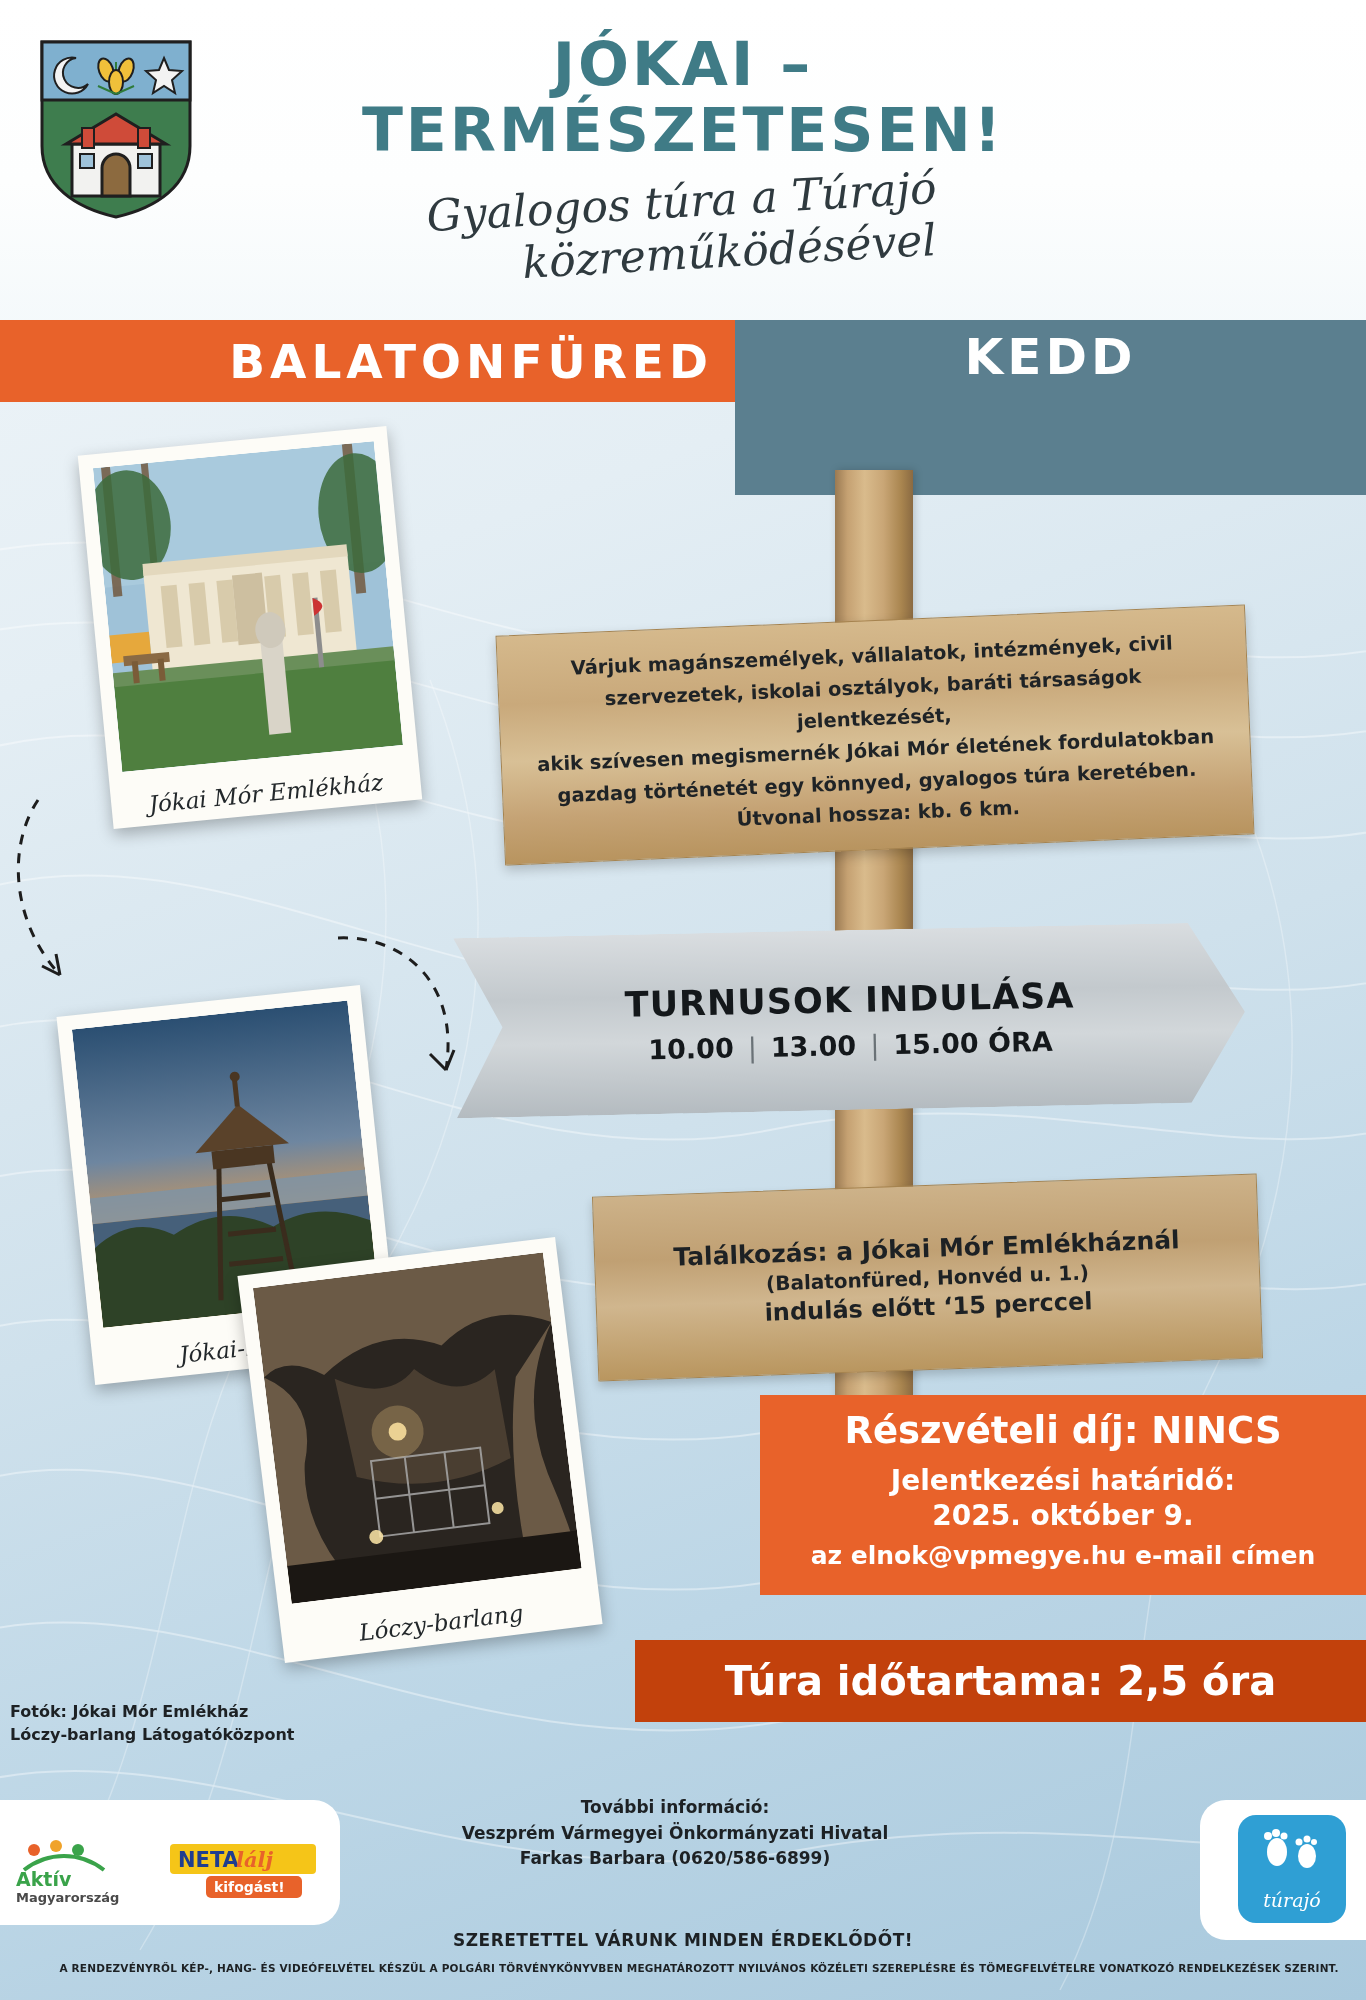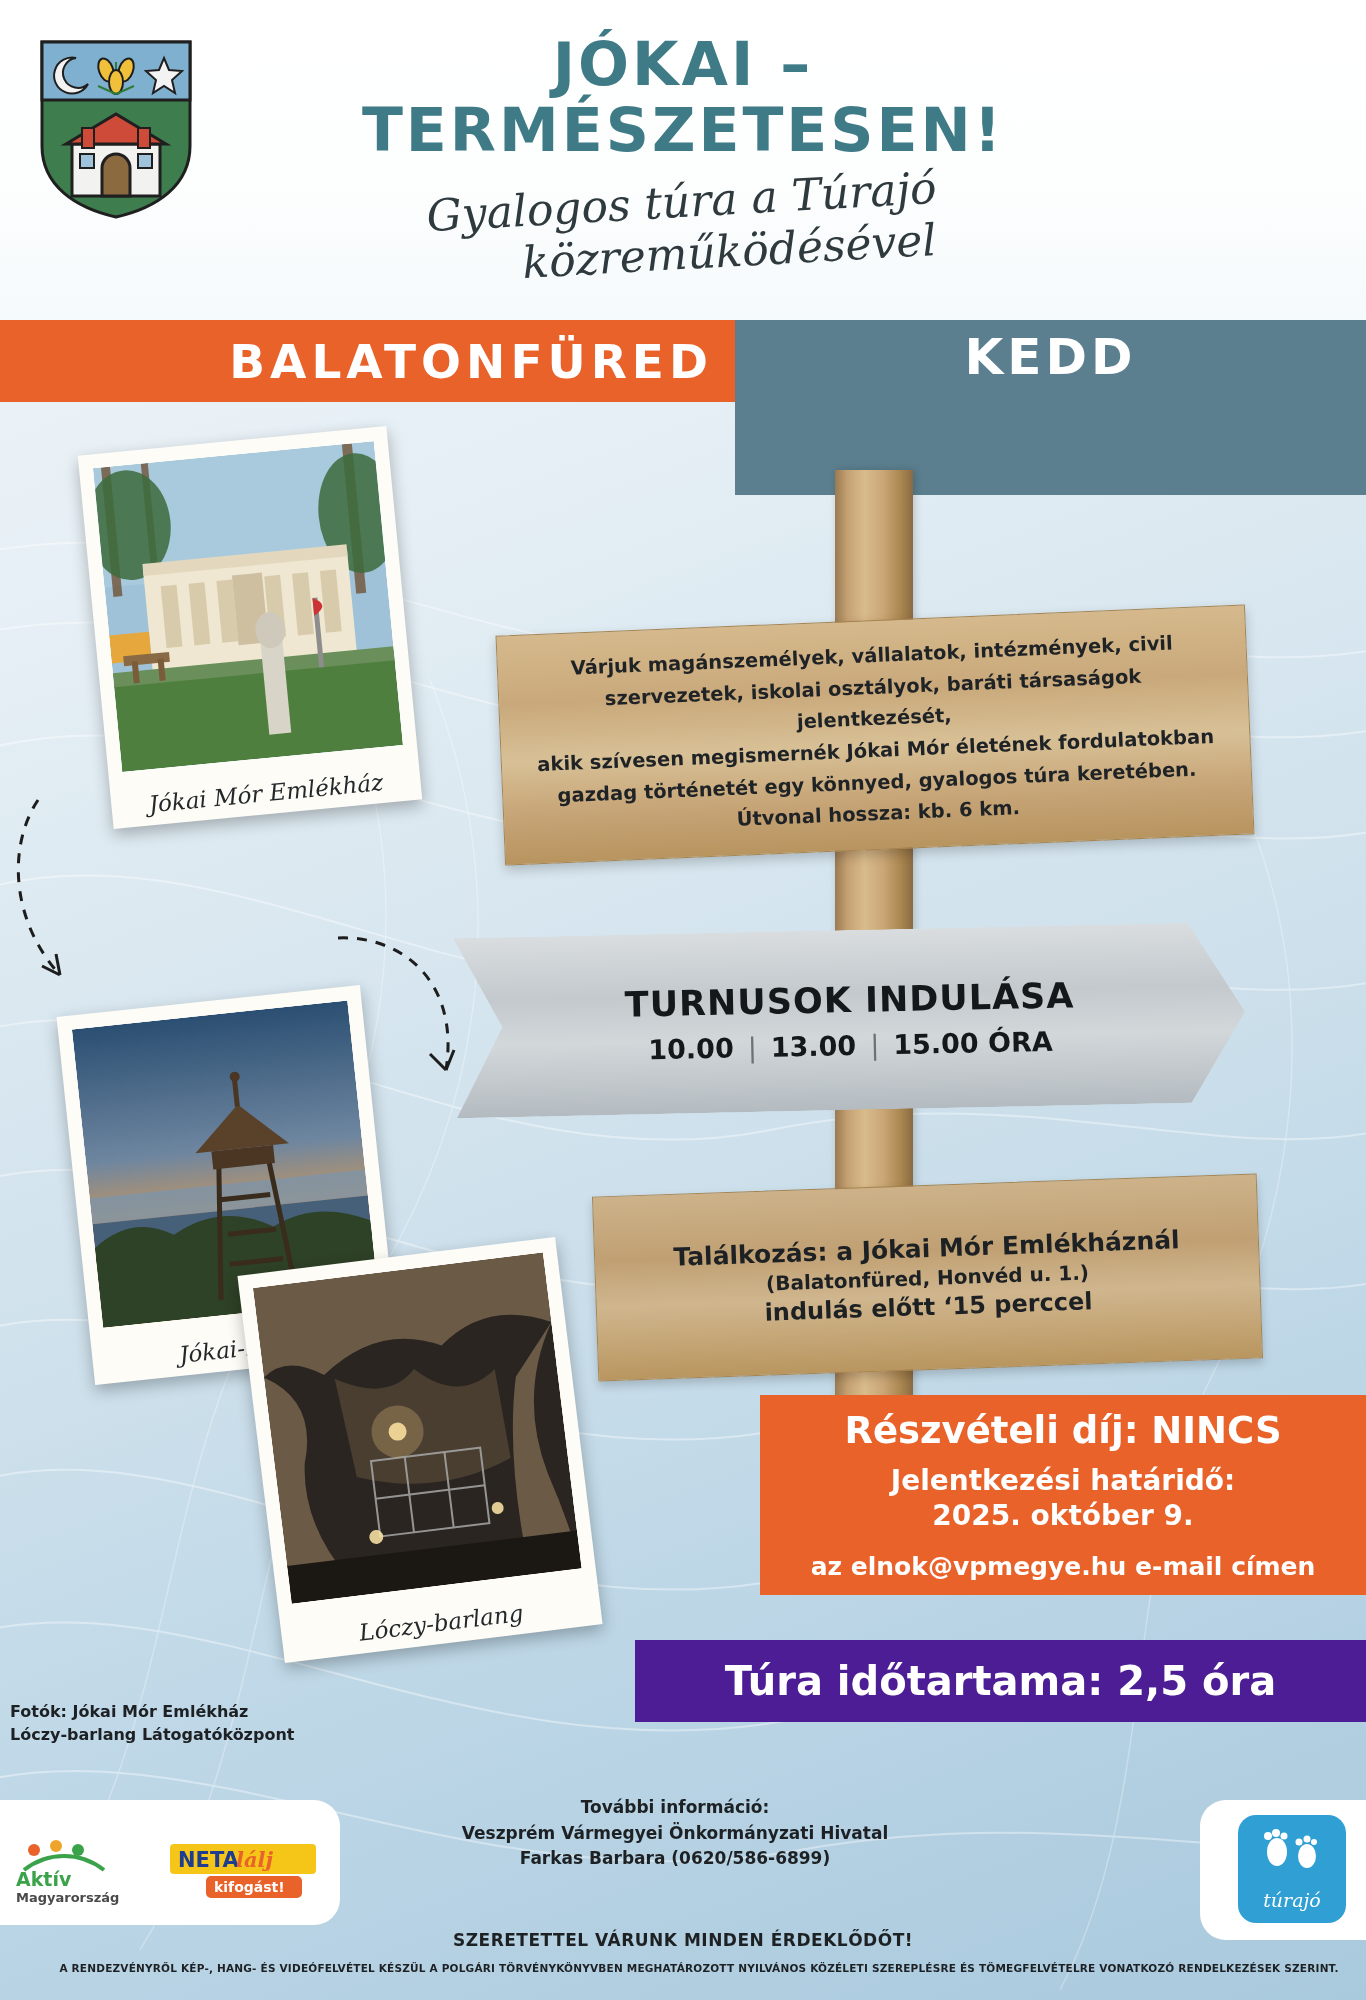--- a/index.html
+++ b/index.html
@@ -134,26 +134,26 @@
   
   .fee-box {
     position:absolute; left:760px; top:1395px; width:606px; height:200px;
     background:#e8622a; color:#fff; text-align:center;
     font-family:"DejaVu Sans", sans-serif; font-weight:bold;
     padding-top:14px;
   }
   .fee-box .f1 { font-size:37px; }
   .fee-box .f2 { font-size:28px; margin-top:12px; }
   .fee-box .f3 { font-size:28px; margin-top:2px; }
-  .fee-box .f4 { font-size:25px; margin-top:20px; }
+  .fee-box .f4 { font-size:25px; margin-top:9px; }
 
   
   .dur-box {
     position:absolute; left:635px; top:1640px; width:731px; height:82px;
-    background:#4c1d95; color:#fff; display:flex; align-items:center; justify-content:center;
+    background:#c2410c; color:#fff; display:flex; align-items:center; justify-content:center;
     font-family:"DejaVu Sans", sans-serif; font-weight:bold; font-size:40px;
   }
 
   
   .photo { position:absolute; background:#fdfcf7; box-shadow:0 6px 16px rgba(0,0,0,.28); padding:14px 14px 52px 14px; }
   .photo .inner { width:100%; height:100%; overflow:hidden; position:relative; }
   .photo .cap {
     position:absolute; left:0; bottom:8px; width:100%; text-align:center;
     font-family:"DejaVu Serif", serif; font-style:italic; font-size:23px; color:#23282b;
   }

